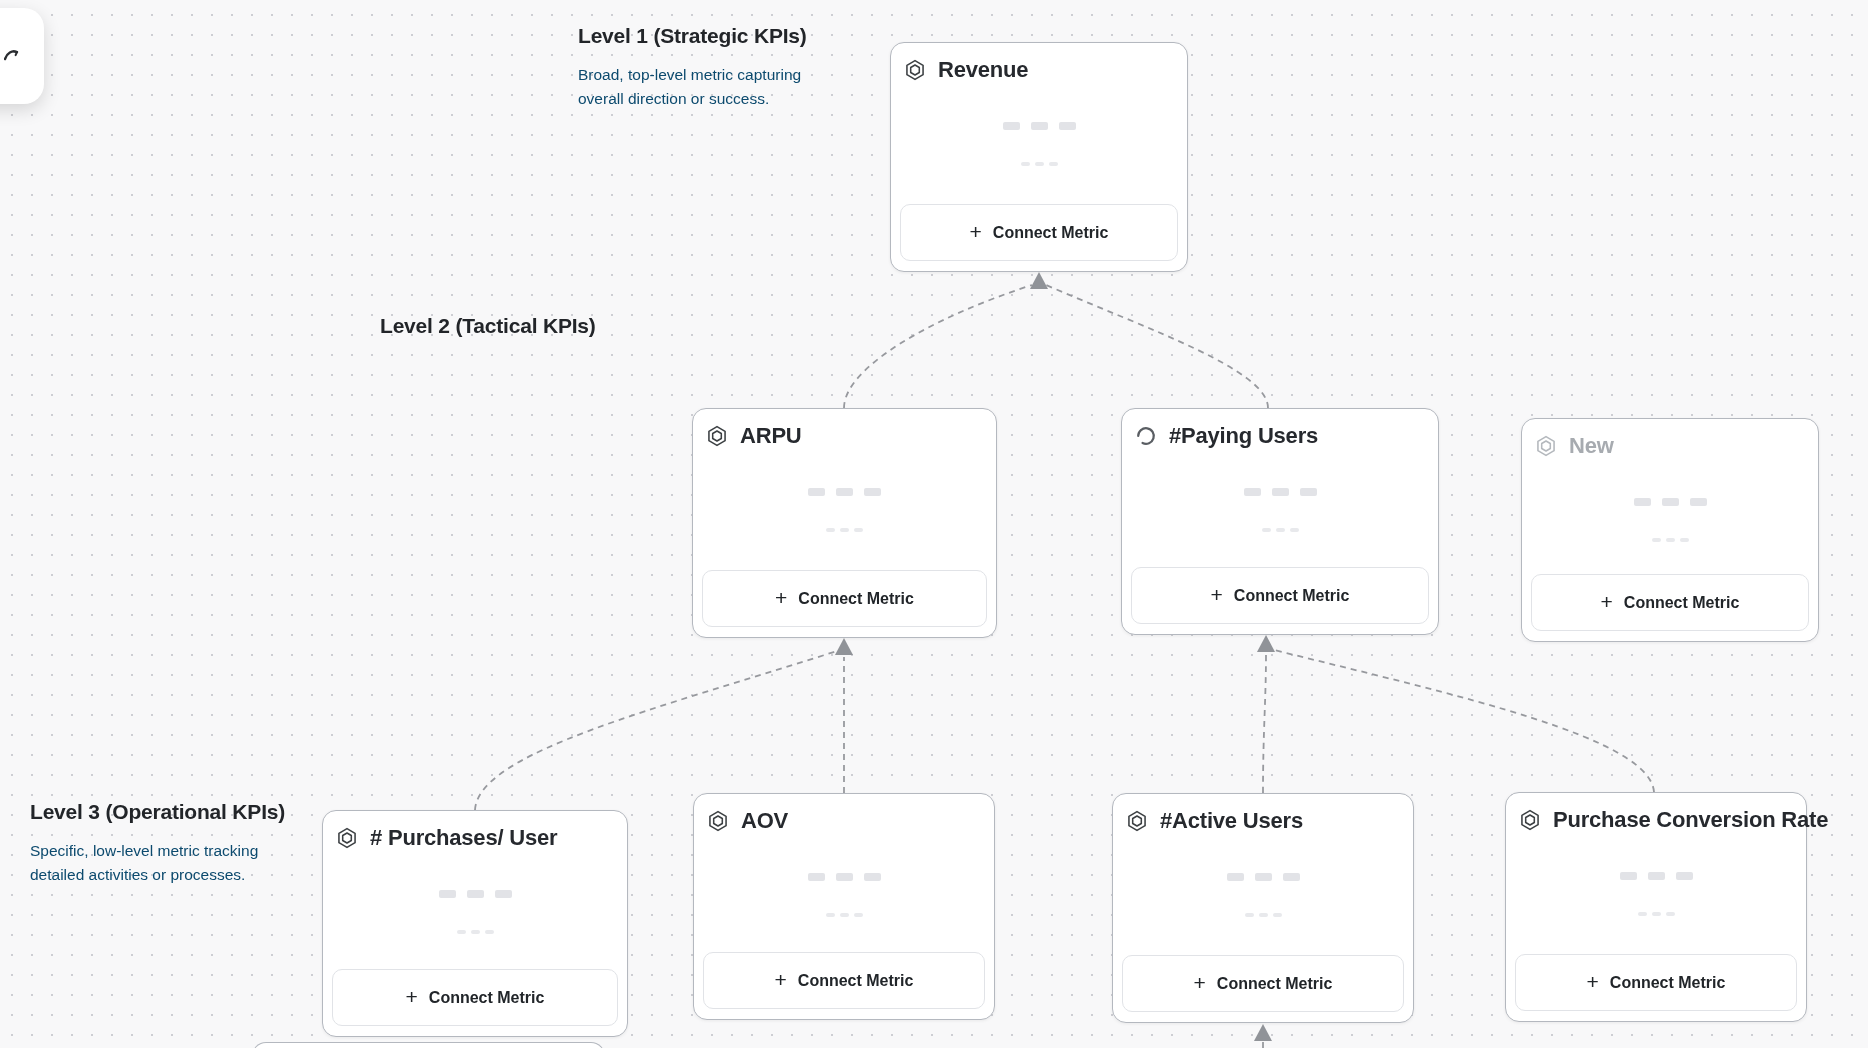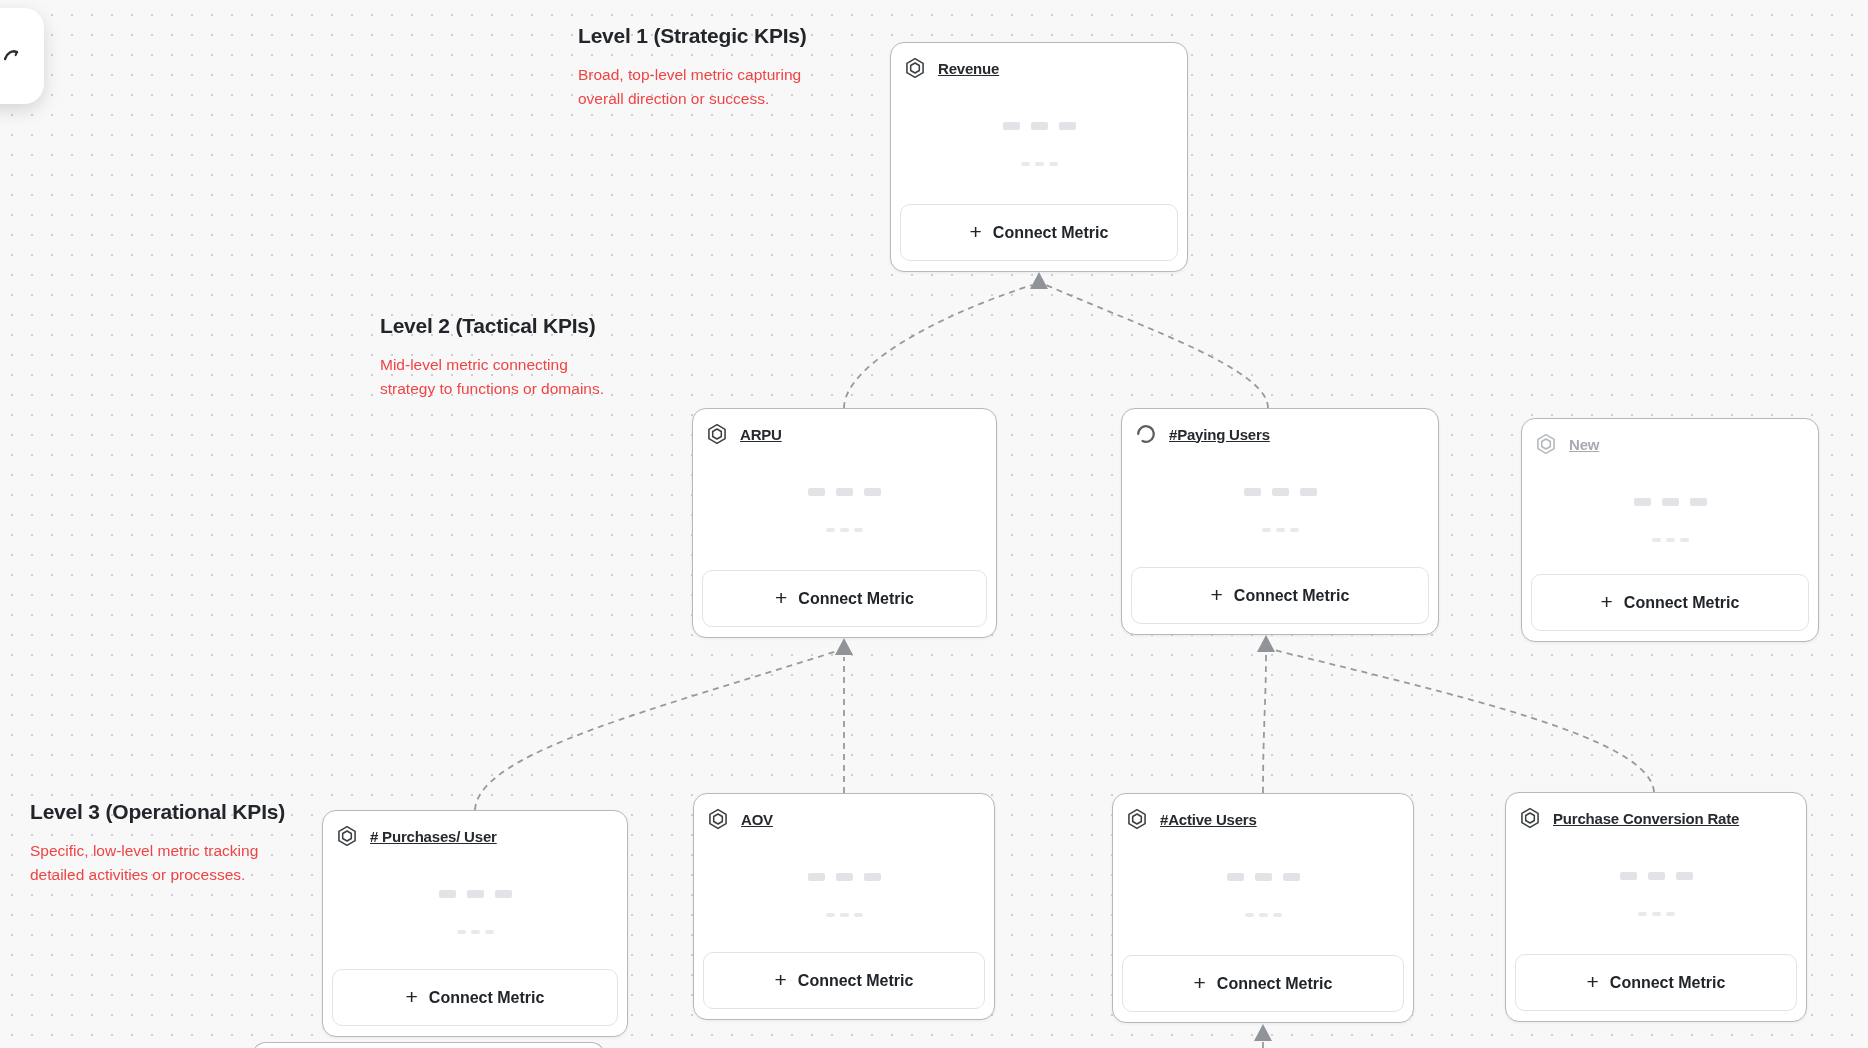--- a/index.html
+++ b/index.html
@@ -10,30 +10,30 @@
     background-image:radial-gradient(circle,#cdced3 1.3px,rgba(0,0,0,0) 1.4px);
     background-size:20px 20px;
     background-position:2px 5px;
   }
   .edges-layer{position:absolute;left:0;top:0;z-index:1;pointer-events:none;}
   .edge{fill:none;stroke:#97999e;stroke-width:1.8;stroke-dasharray:6 5;}
   .arrowhead{fill:#909398;stroke:none;}
 
   .section{position:absolute;z-index:2;}
   .section h2{margin:0 0 15px 0;font-size:21px;font-weight:700;color:#222529;letter-spacing:-0.2px;}
-  .section p{margin:0;font-size:15.5px;line-height:24px;color:#ef4444;white-space:pre-line;}
+  .section p{margin:0;font-size:15.5px;line-height:24px;color:#0c4a6e;white-space:pre-line;}
 
   .card{
     position:absolute;z-index:3;background:#fff;border:1px solid #b4b8bf;
     border-radius:14px;box-shadow:0 1px 3px rgba(60,64,67,.08);box-sizing:border-box;
   }
   .card-header{position:absolute;left:13px;top:14px;right:12px;display:flex;align-items:center;gap:12px;}
   .card-icon{width:22px;height:22px;flex:0 0 auto;display:flex;align-items:center;justify-content:center;}
   .card-icon svg{display:block;}
-  .card-title{font-size:15px;font-weight:700;color:#26292e;letter-spacing:-0.2px;white-space:nowrap;text-decoration:underline;}
+  .card-title{font-size:22px;font-weight:700;color:#26292e;letter-spacing:-0.2px;white-space:nowrap;}
   .card.placeholder .card-title{color:#a7abb0;font-weight:700;}
 
   .skeleton{position:absolute;left:0;right:0;pointer-events:none;}
   .sk-row1{top:79px;display:flex;justify-content:center;gap:11px;position:absolute;width:100%;}
   .sk-row1 i{display:block;width:17px;height:8px;border-radius:2px;background:#e2e3e7;}
   .sk-row2{top:119px;display:flex;justify-content:center;gap:5px;position:absolute;width:100%;}
   .sk-row2 i{display:block;width:9px;height:3.5px;border-radius:2px;background:#e8e9ec;}
 
   .connect-btn{
     position:absolute;left:9px;right:9px;bottom:10px;height:57px;
@@ -74,22 +74,20 @@
   <polygon class="arrowhead" points="1263,1024 1254,1041 1272,1041"></polygon>
 </svg>
 
 <div class="section" style="left:578px;top:24px;">
   <h2>Level 1 (Strategic KPIs)</h2>
   <p>Broad, top-level metric capturing
 overall direction or success.</p>
 </div>
 <div class="section" style="left:380px;top:314px;">
   <h2>Level 2 (Tactical KPIs)</h2>
-  <p>Mid-level metric connecting
-strategy to functions or domains.</p>
 </div>
 <div class="section" style="left:30px;top:800px;">
   <h2>Level 3 (Operational KPIs)</h2>
   <p>Specific, low-level metric tracking
 detailed activities or processes.</p>
 </div>
 
 <div id="cards-root">
     <div class="card" style="left: 890px; top: 42px; width: 298px; height: 230px;">
     <div class="card-header">

